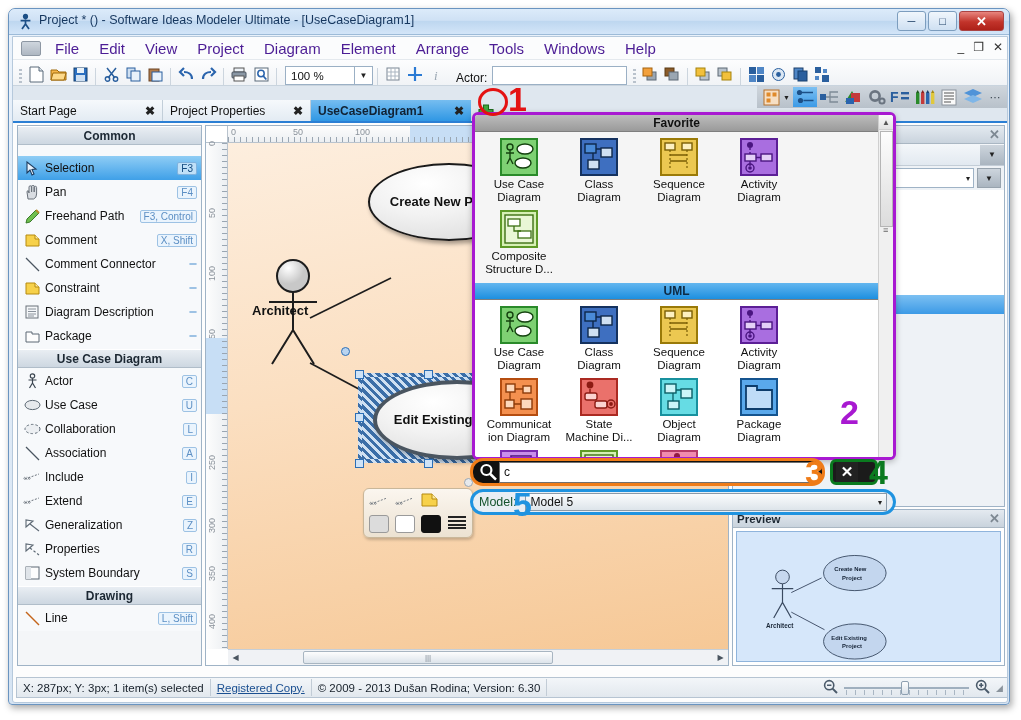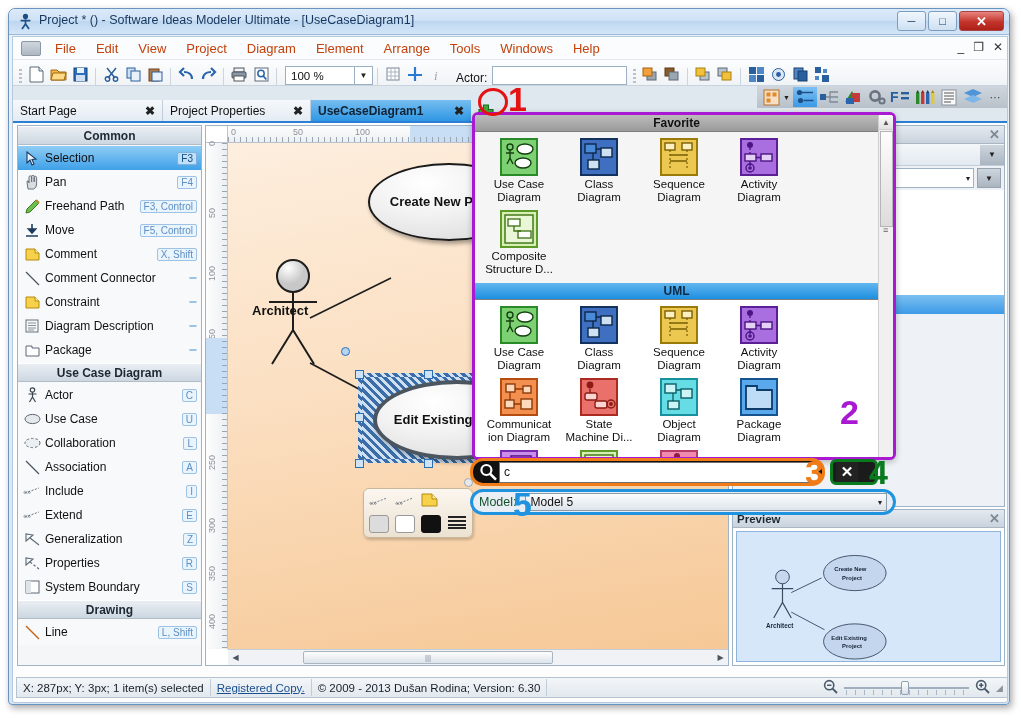--- a/index.html
+++ b/index.html
@@ -51,21 +51,21 @@
     overflow:hidden;
   }
 
   
   .menubar{
     position:relative;height:23px;background:#fbfcfd;
     border-bottom:1px solid #e4e9ee;display:flex;align-items:center;
   }
   .menubar .mico{width:20px;height:15px;margin-left:8px;margin-right:4px;
     background:linear-gradient(#cfd6de,#aeb7c2);border:1px solid #8d97a3;border-radius:2px;}
-  .mitem{font-size:13px;color:#c2410c;padding:2px 10px;white-space:nowrap;}
+  .mitem{font-size:15px;color:#4c1d95;padding:2px 10px;white-space:nowrap;}
   .mwinbtns{position:absolute;right:4px;top:3px;display:flex;gap:9px;align-items:center;}
   .mwinbtns span{font-size:12px;color:#333;font-family:"Liberation Sans",sans-serif;}
 
   
   .toolbar{
     position:relative;height:26px;
     background:linear-gradient(#fdfdfe,#f0f3f6);
     border-bottom:1px solid #c9d4de;display:flex;align-items:flex-end;
   }
   .grip{width:3px;height:16px;margin:0 3px 0 6px;
@@ -115,21 +115,21 @@
     height:19px;flex:none;
     background:linear-gradient(#e9eef3,#cdd7e1);
     border-bottom:1px solid #b0bdc9;border-top:1px solid #fff;
     font-size:12px;font-weight:bold;color:#1c2833;
     display:flex;align-items:center;justify-content:center;
   }
   .pitems{background:#f7f9fb;padding:1px 0;}
   .pitem{
     height:24px;display:flex;align-items:center;padding:0 4px 0 5px;font-size:12px;color:#111;
   }
-  .pitem.sel{background:linear-gradient(#8fcdf5,#3fa0e8);}
+  .pitem.sel{background:linear-gradient(#8fcdf5,#3fa0e8);margin-top:10px;}
   .pitem .pi-ico{width:18px;height:18px;margin-right:4px;flex:none;
     display:flex;align-items:center;justify-content:center;}
   .pitem .pi-lbl{flex:1;white-space:nowrap;overflow:hidden;}
   .pitem .pi-key{
     font-size:10px;color:#5c8fc4;border:1px solid #9dc2e4;border-radius:2px;
     padding:0 3px;background:#eaf4fd;white-space:nowrap;
   }
   .pitem.sel .pi-key{color:#11497f;border-color:#7fb2de;background:#bfe0f8;}
 
   
@@ -598,30 +598,20 @@
           </div>
           <div class="pitem">
             <span class="pi-ico">
                   <svg width="15" height="15" viewBox="0 0 15 15">
                     <path d="M11 1 L14 4 L5 13 L1 14 L2 10 Z" fill="#6fbf4f" stroke="#3a7a2a"></path>
                     <path d="M11 1 L14 4" stroke="#b58a2a" stroke-width="2"></path>
                   </svg>
                 </span>
             <span class="pi-lbl">Freehand Path</span>
             <span class="pi-key">F3, Control</span>
-          </div>
-          <div class="pitem">
-            <span class="pi-ico">
-                  <svg width="14" height="15" viewBox="0 0 14 15">
-                    <path d="M7 1 V9 M3.4 6 L7 10 L10.6 6 Z" stroke="#1c3b5e" stroke-width="1.6" fill="#1c3b5e"></path>
-                    <path d="M1 13 H13" stroke="#1c3b5e" stroke-width="1.6"></path>
-                  </svg>
-                </span>
-            <span class="pi-lbl">Move</span>
-            <span class="pi-key">F5, Control</span>
           </div>
           <div class="pitem">
             <span class="pi-ico">
                   <svg width="15" height="14" viewBox="0 0 15 14">
                     <path d="M1 2 h9 l4 4 v7 H1 Z" fill="#f7d14a" stroke="#b58a10"></path>
                     <path d="M10 2 v4 h4" fill="#fdeaa0" stroke="#b58a10"></path>
                   </svg>
                 </span>
             <span class="pi-lbl">Comment</span>
             <span class="pi-key">X, Shift</span>

